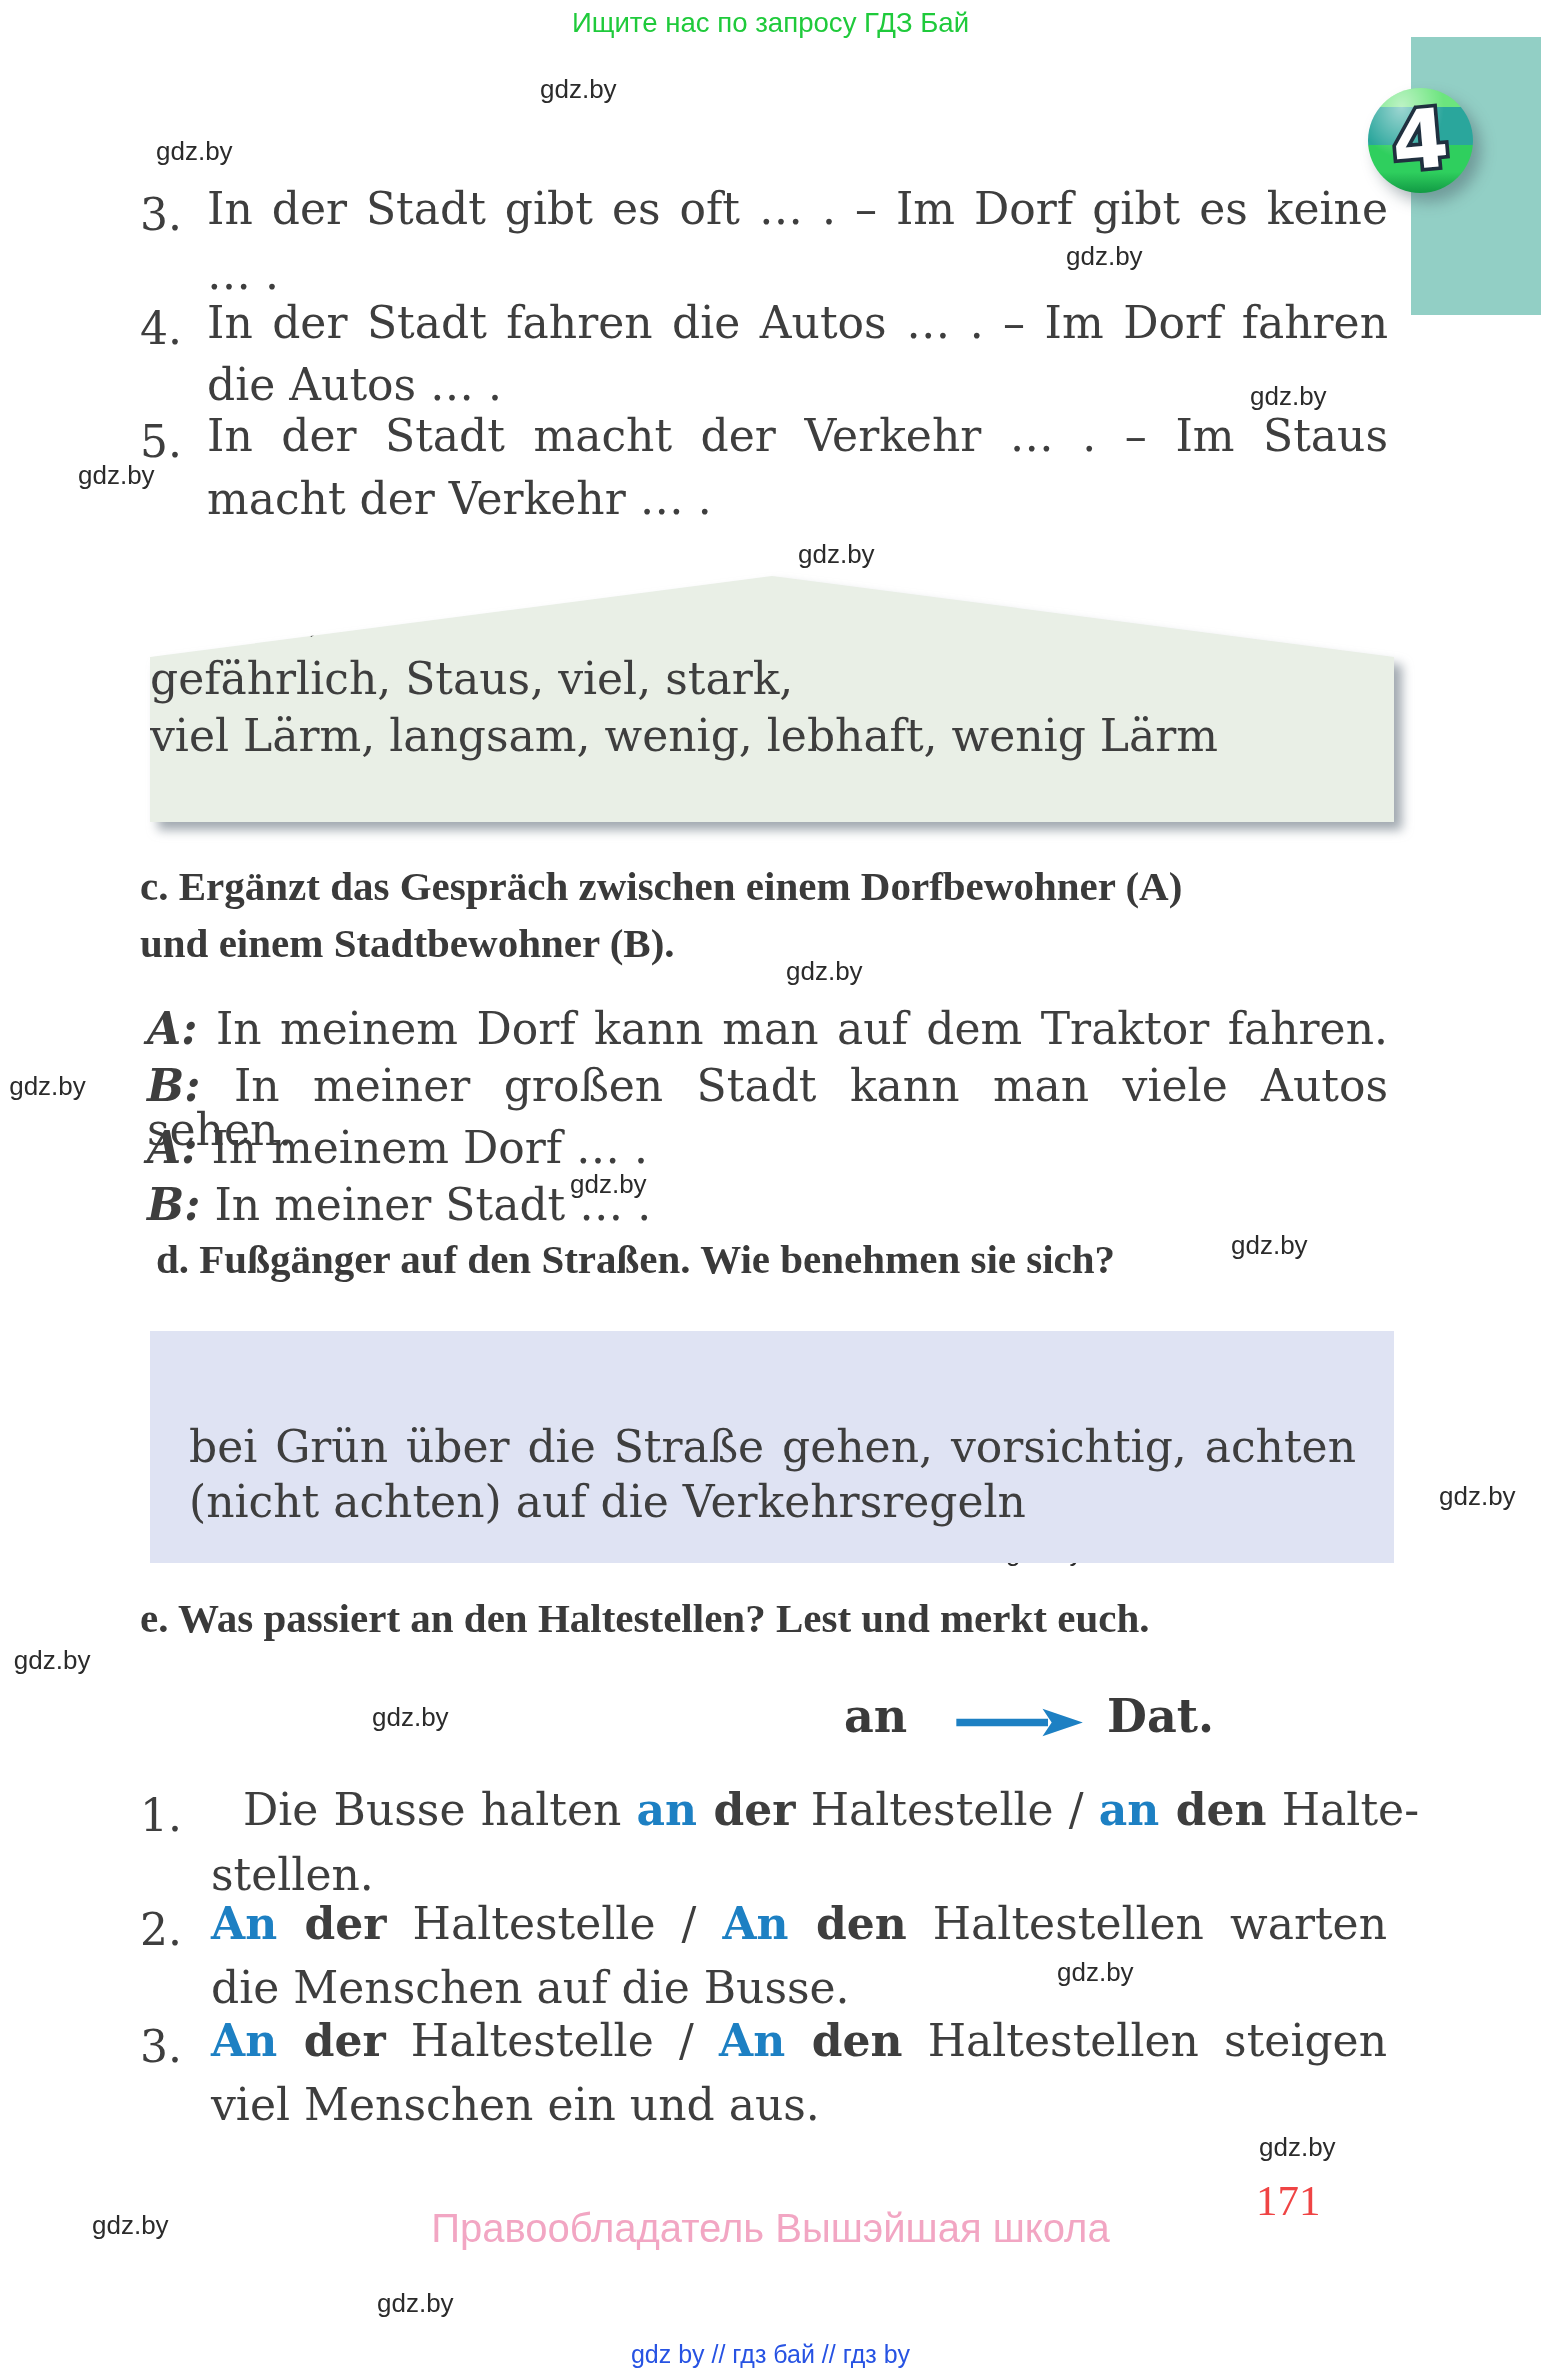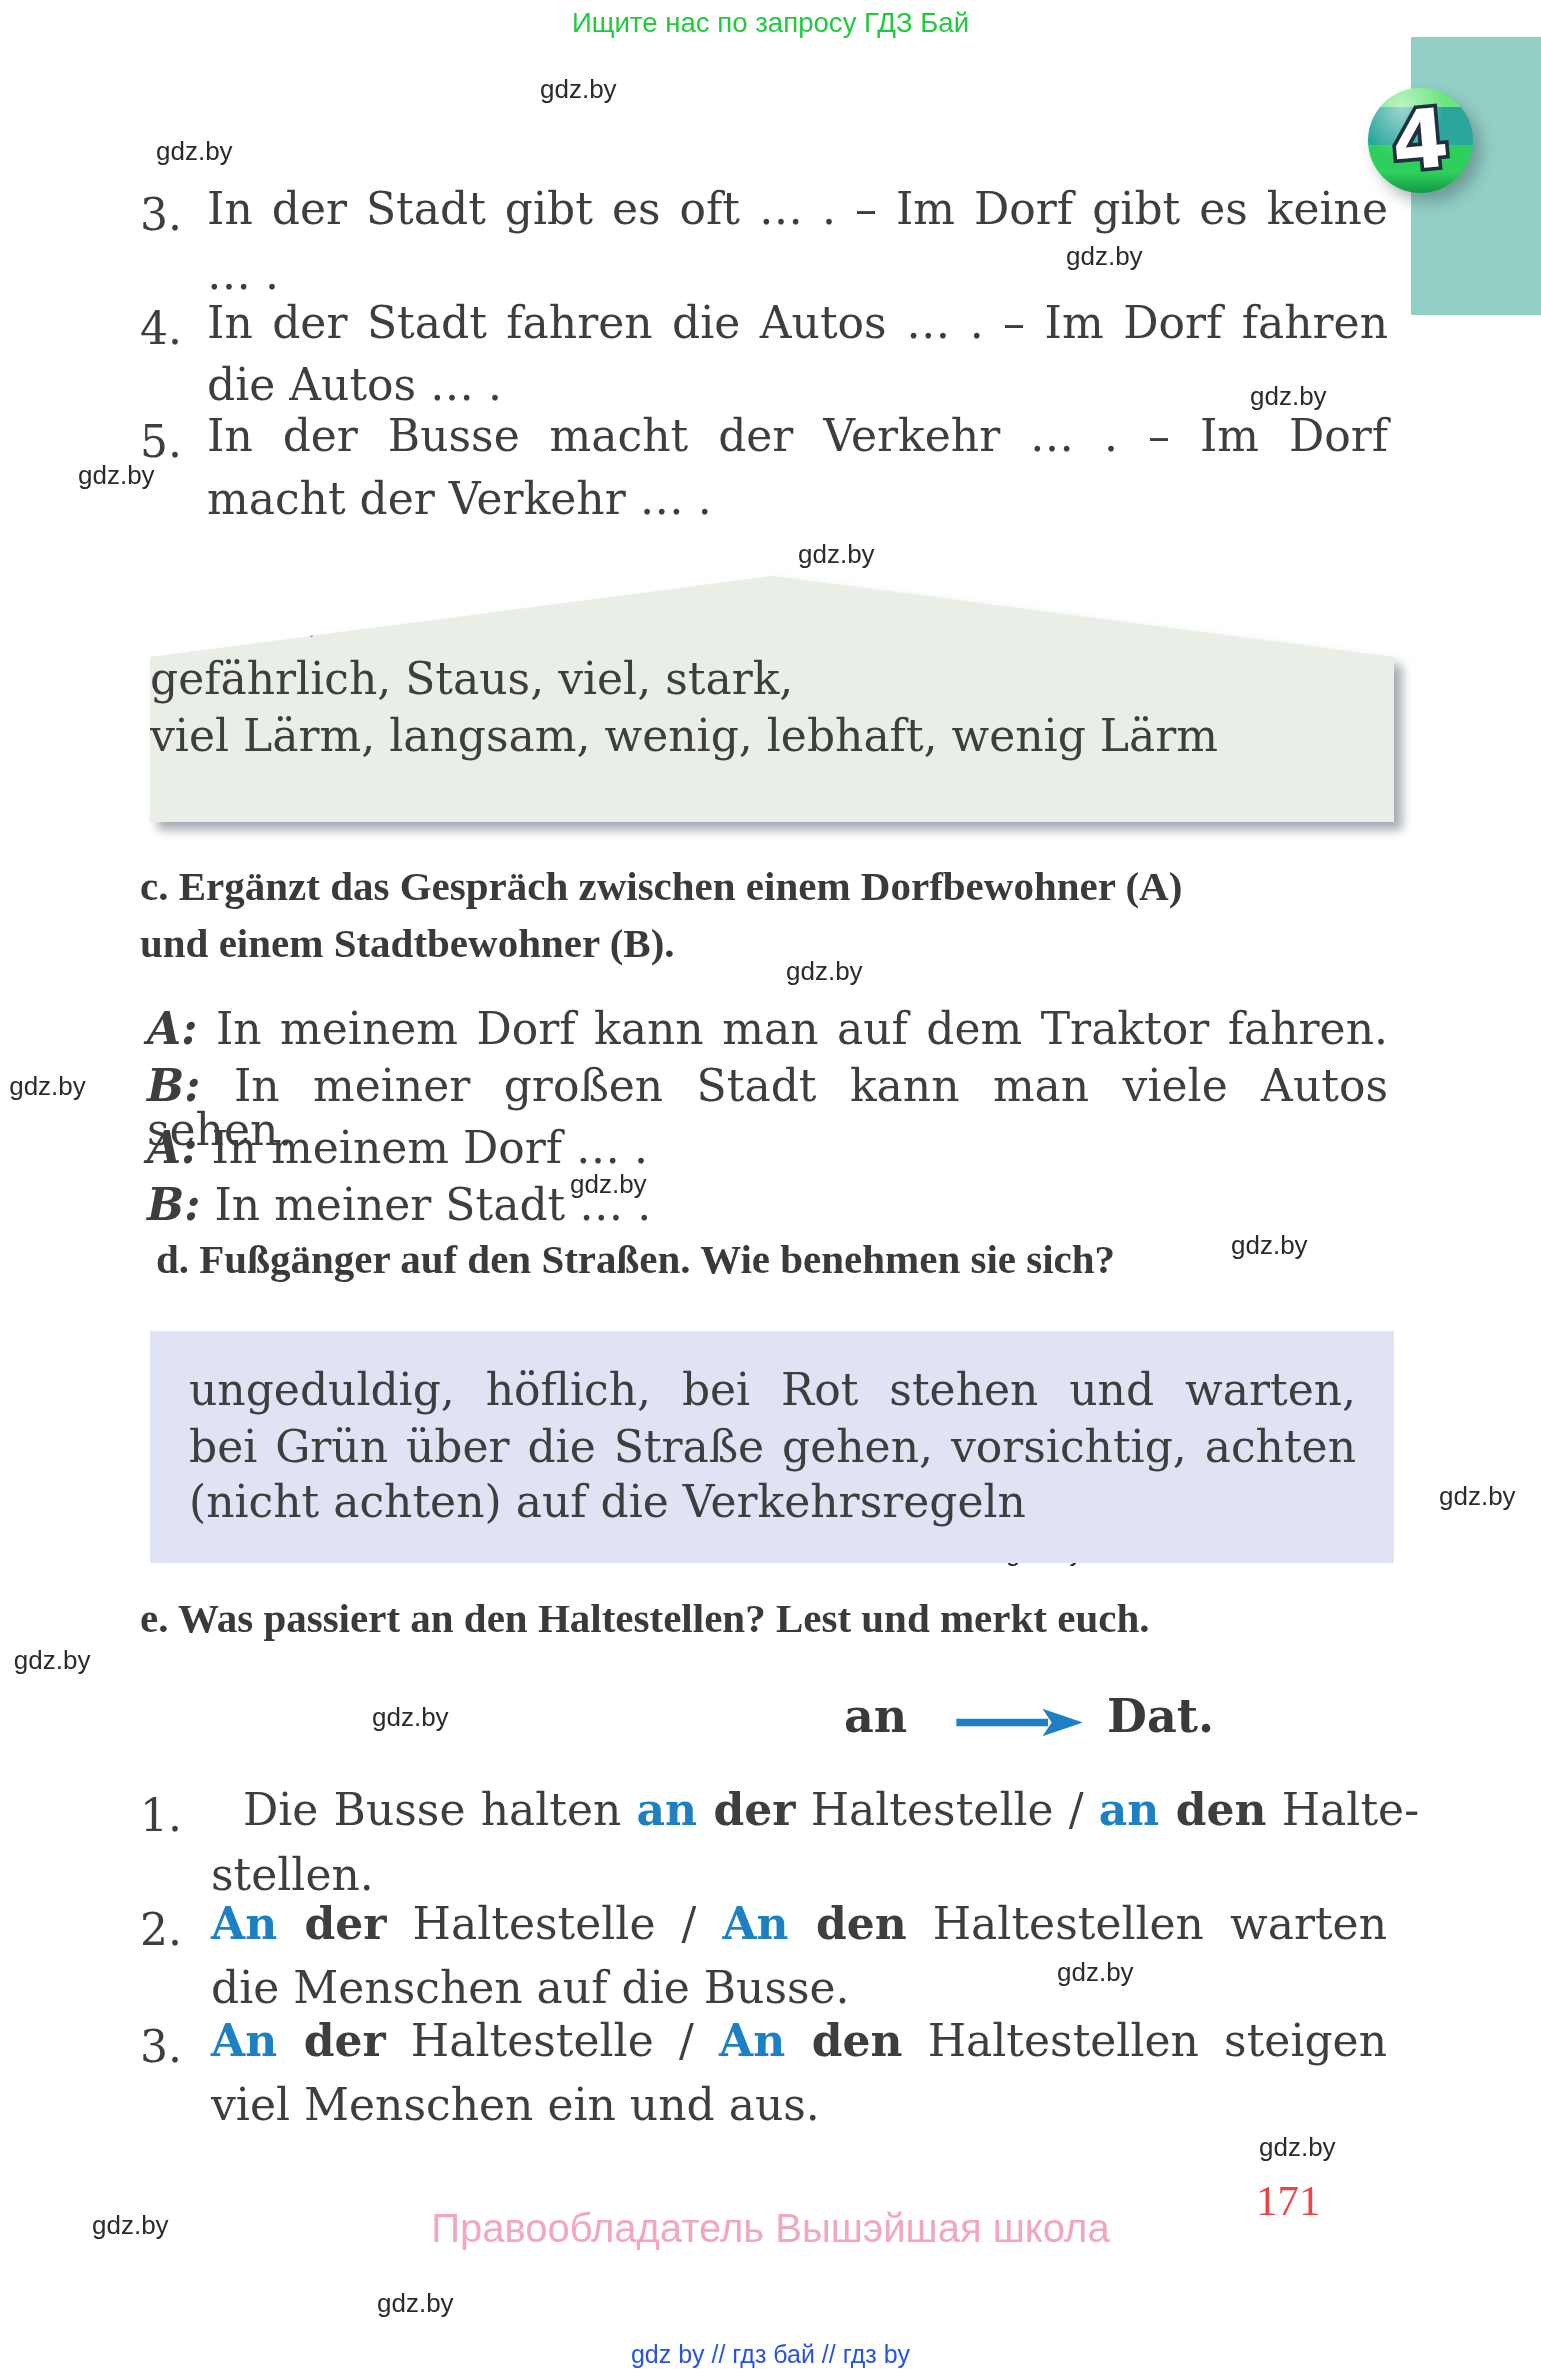--- a/index.html
+++ b/index.html
@@ -90,21 +90,21 @@
 
 <div class="ser" style="left:140px;top:187px;">3.</div>
 <div class="ser jline" style="left:207px;top:187px;width:1181px;">In der Stadt gibt es oft … . – Im Dorf gibt es keine</div>
 <div class="ser" style="left:207px;top:246px;">… .</div>
 
 <div class="ser" style="left:140px;top:301px;">4.</div>
 <div class="ser jline" style="left:207px;top:301px;width:1181px;">In der Stadt fahren die Autos … . – Im Dorf fahren</div>
 <div class="ser" style="left:207px;top:357px;">die Autos … .</div>
 
 <div class="ser" style="left:140px;top:414px;">5.</div>
-<div class="ser jline" style="left:207px;top:414px;width:1181px;">In der Busse macht der Verkehr … . – Im Dorf</div>
+<div class="ser jline" style="left:207px;top:414px;width:1181px;">In der Stadt macht der Verkehr … . – Im Staus</div>
 <div class="ser" style="left:207px;top:471px;">macht der Verkehr … .</div>
 
 <div class="abs greenbox-wrap">
   <div class="greenbox" style="position:absolute;left:0;top:0;">
     <div class="gb-line" style="top:18.4px;">schnell,</div>
     <div class="gb-line" style="top:138px;">viel Lärm, langsam, wenig, lebhaft, wenig Lärm</div>
     <div class="gb-line" style="top:81px;">gefährlich, Staus, viel, stark,</div>
   </div>
 </div>
 
@@ -112,21 +112,20 @@
 <div class="hd" style="left:140px;top:919px;">und einem Stadtbewohner (B).</div>
 
 <div class="ser jline" style="left:147px;top:1007px;width:1241px;"><span class="spk">A:</span> <span>In meinem Dorf kann man auf dem Traktor fahren.</span></div>
 <div class="ser jline" style="left:147px;top:1064px;width:1241px;"><span class="spk">B:</span> <span>In meiner großen Stadt kann man viele Autos sehen.</span></div>
 <div class="ser" style="left:147px;top:1120px;"><span class="spk">A:</span> <span>In meinem Dorf … .</span></div>
 <div class="ser" style="left:147px;top:1177px;"><span class="spk">B:</span> <span>In meiner Stadt … .</span></div>
 
 <div class="hd" style="left:140px;top:1235px;margin-left:16px;">d. Fußgänger auf den Straßen. Wie benehmen sie sich?</div>
 
 <div class="abs lavbox">
-  <div class="lv-line lv-just" style="top:37px;">ungeduldig, höflich, bei Rot stehen und warten,</div>
   <div class="lv-line lv-just" style="top:94px;">bei Grün über die Straße gehen, vorsichtig, achten</div>
   <div class="lv-line" style="top:149px;">(nicht achten) auf die Verkehrsregeln</div>
 </div>
 
 <div class="hd" style="left:140px;top:1594px;">e. Was passiert an den Haltestellen? Lest und merkt euch.</div>
 
 <div class="rule-word" style="left:844px;top:1693px;">an</div>
 <svg class="arrow" width="129" height="33" viewBox="0 0 140 36">
   <path d="M0 18 H100" stroke="#1d80c3" stroke-width="8" fill="none"></path>
   <path d="M94 3 L138 18 L94 33 L104 18 Z" fill="#1d80c3"></path>

